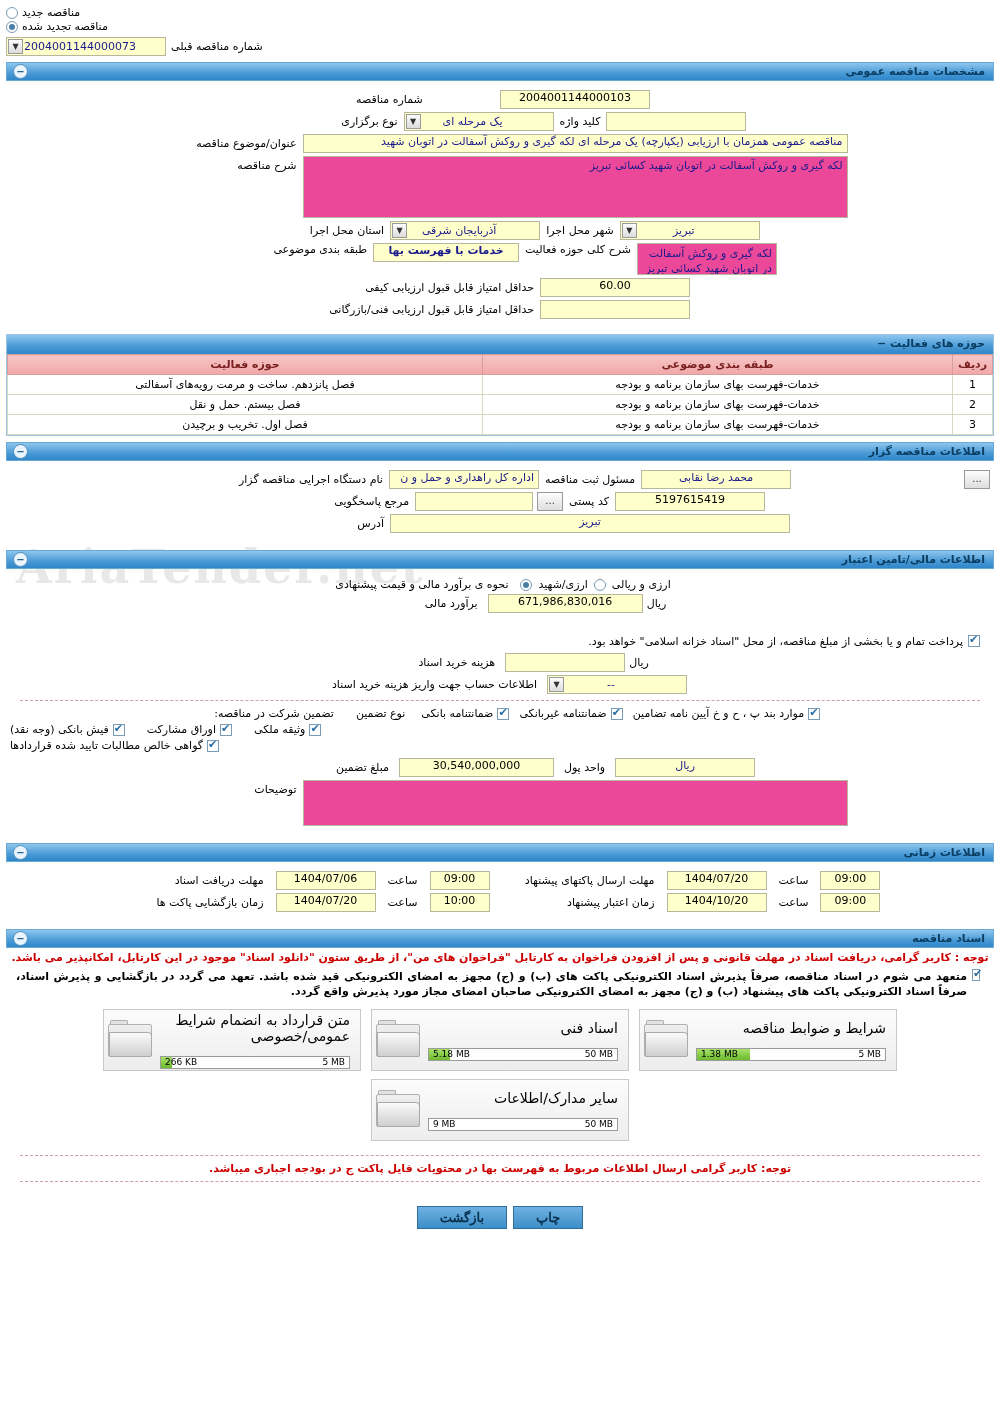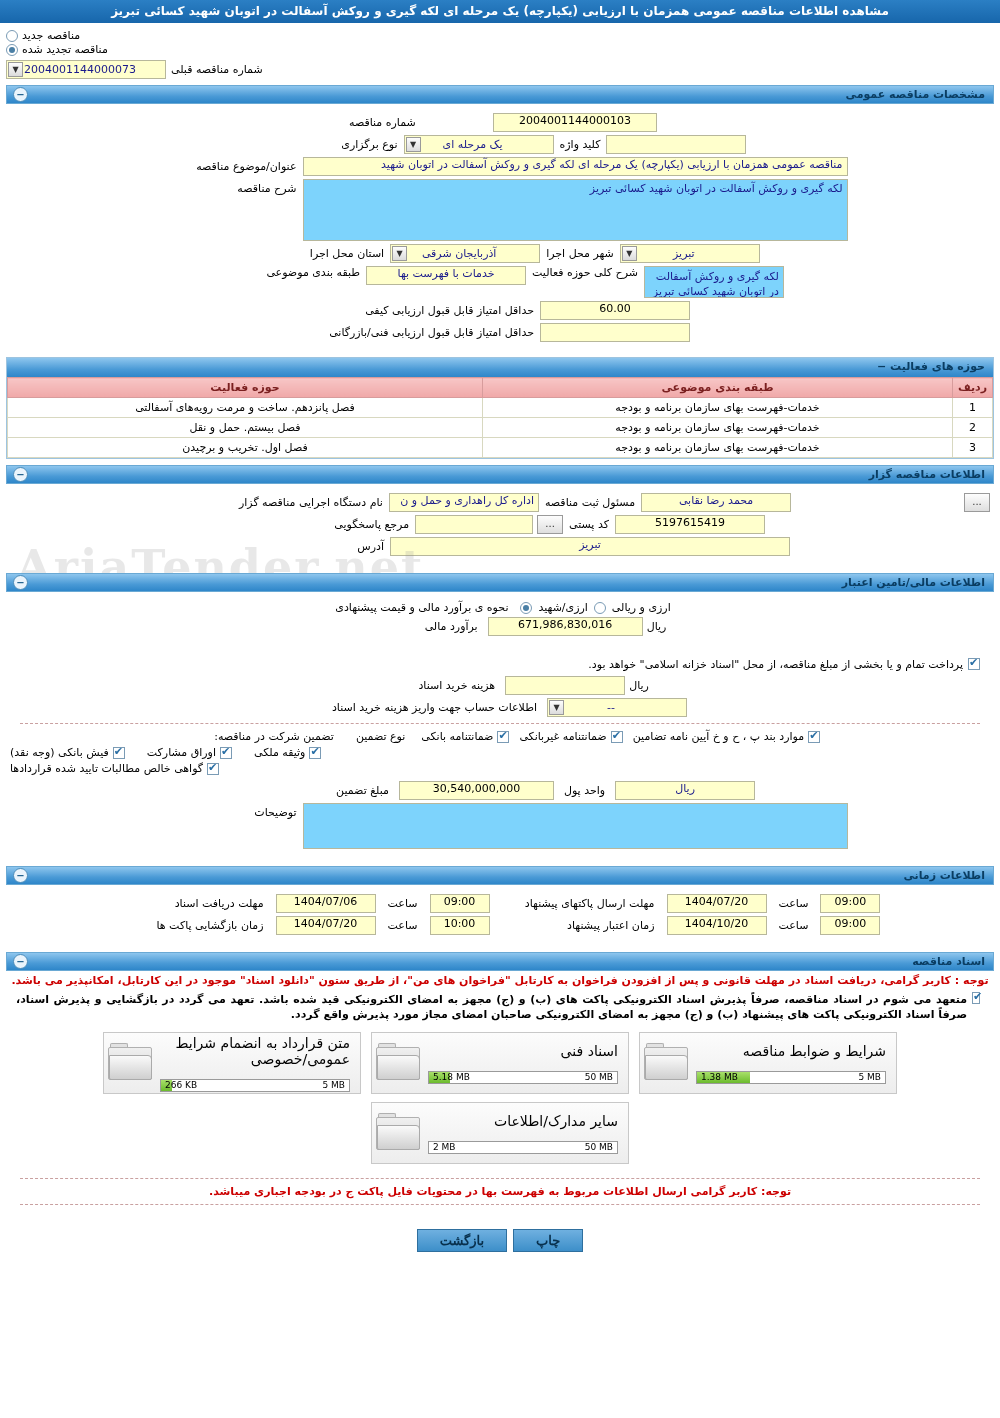--- a/index.html
+++ b/index.html
@@ -96,21 +96,21 @@
     padding: 0 18px 0 6px;
   }
   .sel .arrow {
     position: absolute; left: 1px; top: 1px;
     width: 15px; height: 15px;
     background: linear-gradient(#fdfdfd,#dcdcdc);
     border: 1px solid #9a9a9a;
     font-size: 8px; line-height: 14px; text-align: center; color: #333;
   }
   .ta {
-    background: #7dd3fc;
+    background: #ec4899;
     border: 1px solid #b7b79b;
     font-size: 11px;
     color: #1a1a8c;
     padding: 2px 4px;
     text-align: right;
     overflow: hidden;
   }
 
   
   .top-search { display: flex; justify-content: flex-end; align-items: center; gap: 5px; padding: 3px 6px 0; }
@@ -213,21 +213,20 @@
   .cbrow { display: flex; justify-content: center; gap: 18px; align-items: center; margin: 3px 0; }
   .cbitem { display: flex; align-items: center; gap: 4px; }
 </style>
 </head>
 <body>
 
 <div class="page">
 
   <div class="watermark">AriaTender.net</div>
 
-  <div class="title-bar">مشاهده اطلاعات مناقصه عمومی همزمان با ارزیابی (یکپارچه) یک مرحله ای لکه گیری و روکش آسفالت در اتوبان شهید کسائی تبریز</div>
 
   <div class="top-radios">
     <div class="row">
       <span class="lbl">مناقصه جدید</span>
       <span class="radio"></span>
     </div>
     <div class="row">
       <span class="lbl">مناقصه تجدید شده</span>
       <span class="radio on"></span>
     </div>
@@ -241,21 +240,21 @@
     </span>
   </div>
 
   <div class="sec-head">
     <span>مشخصات مناقصه عمومی</span>
     <span class="collapse">−</span>
   </div>
   <div class="sec-body">
 
     <div class="frow" style="justify-content:center;">
-      <span class="fld num" style="width:164px;">2004001144000103</span>
+      <span class="fld num" style="width:150px;">2004001144000103</span>
       <span class="flabel" style="width:150px;text-align:left;">شماره مناقصه</span>
     </div>
 
     <div class="frow" style="justify-content:center;">
       <span class="fld" style="width:140px;"></span>
       <span class="flabel">کلید واژه</span>
       <span class="sel" style="width:150px;">
         <span class="arrow">▼</span>
         <span>یک مرحله ای</span>
       </span>
@@ -281,21 +280,21 @@
       <span class="sel" style="width:150px;">
         <span class="arrow">▼</span>
         <span>آذربایجان شرقی</span>
       </span>
       <span class="flabel" style="width:150px;text-align:right;">استان محل اجرا</span>
     </div>
 
     <div class="frow" style="justify-content:center;align-items:flex-start;">
       <span class="ta" style="width:140px;height:32px;display:block;line-height:15px;">لکه گیری و روکش آسفالت در اتوبان شهید کسائی تبریز</span>
       <span class="flabel" style="width:auto;">شرح کلی حوزه فعالیت</span>
-      <span class="fld" style="width:160px;">خدمات با فهرست بها</span>
+      <span class="fld" style="width:146px;font-weight:bold;">خدمات با فهرست بها</span>
       <span class="flabel" style="width:150px;text-align:right;">طبقه بندی موضوعی</span>
     </div>
 
     <div class="frow" style="justify-content:center;">
       <span class="fld num" style="width:150px;">60.00</span>
       <span class="flabel" style="width:230px;text-align:right;">حداقل امتیاز قابل قبول ارزیابی کیفی</span>
     </div>
 
     <div class="frow" style="justify-content:center;">
       <span class="fld num" style="width:150px;"></span>
@@ -547,21 +546,21 @@
             <span class="back"></span>
             <span class="front"></span>
         </div>
       </div>
 
       <div class="att">
         <div class="info">
           <div class="aname">سایر مدارک/اطلاعات</div>
           <div class="bar">
             <div class="fill" style="width:0%;"></div>
-            <span class="sizeleft">2 MB</span>
+            <span class="sizeleft">9 MB</span>
             <span class="sizeright">50 MB</span>
           </div>
         </div>
         <div class="folder">
           <span class="tab"></span>
             <span class="back"></span>
             <span class="front"></span>
         </div>
       </div>
 

